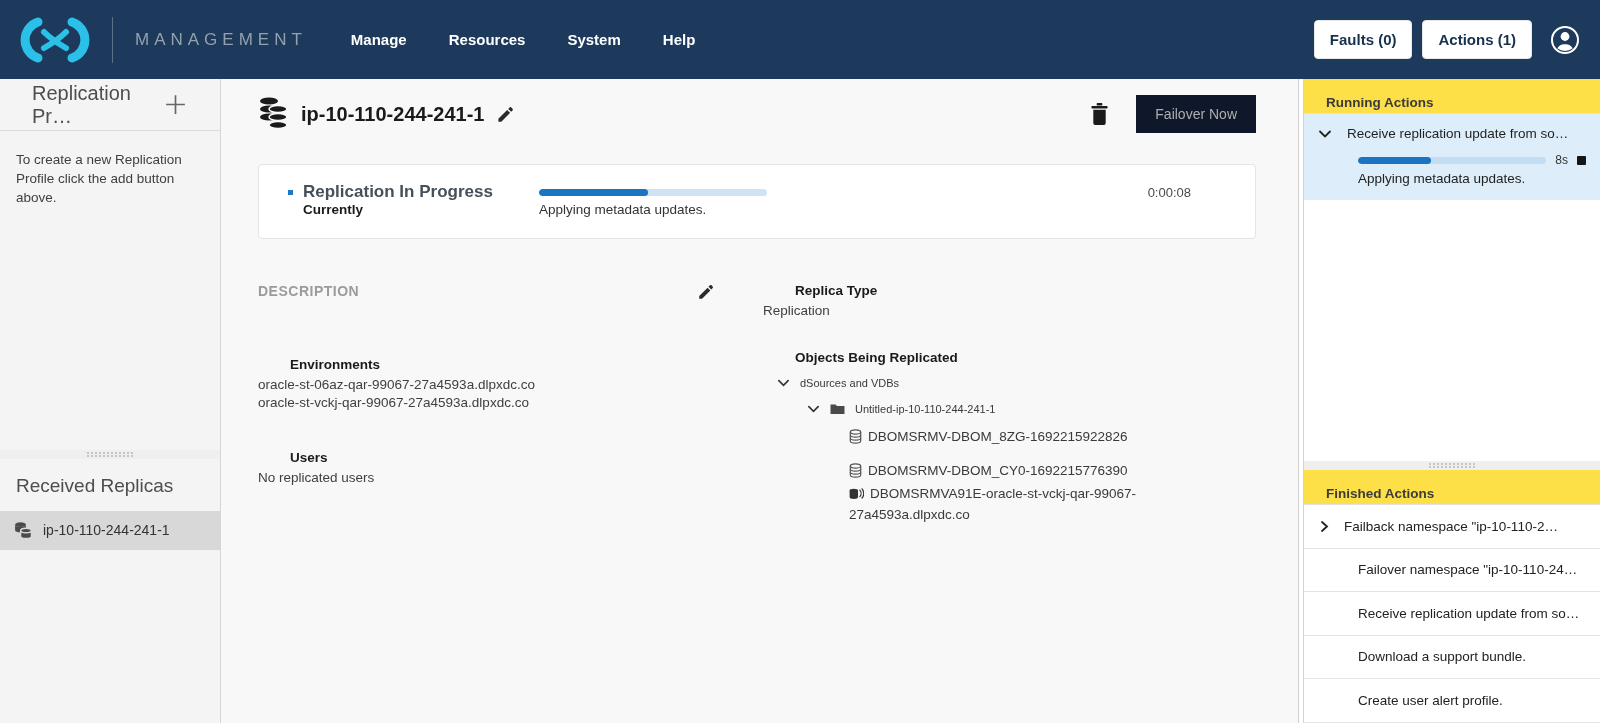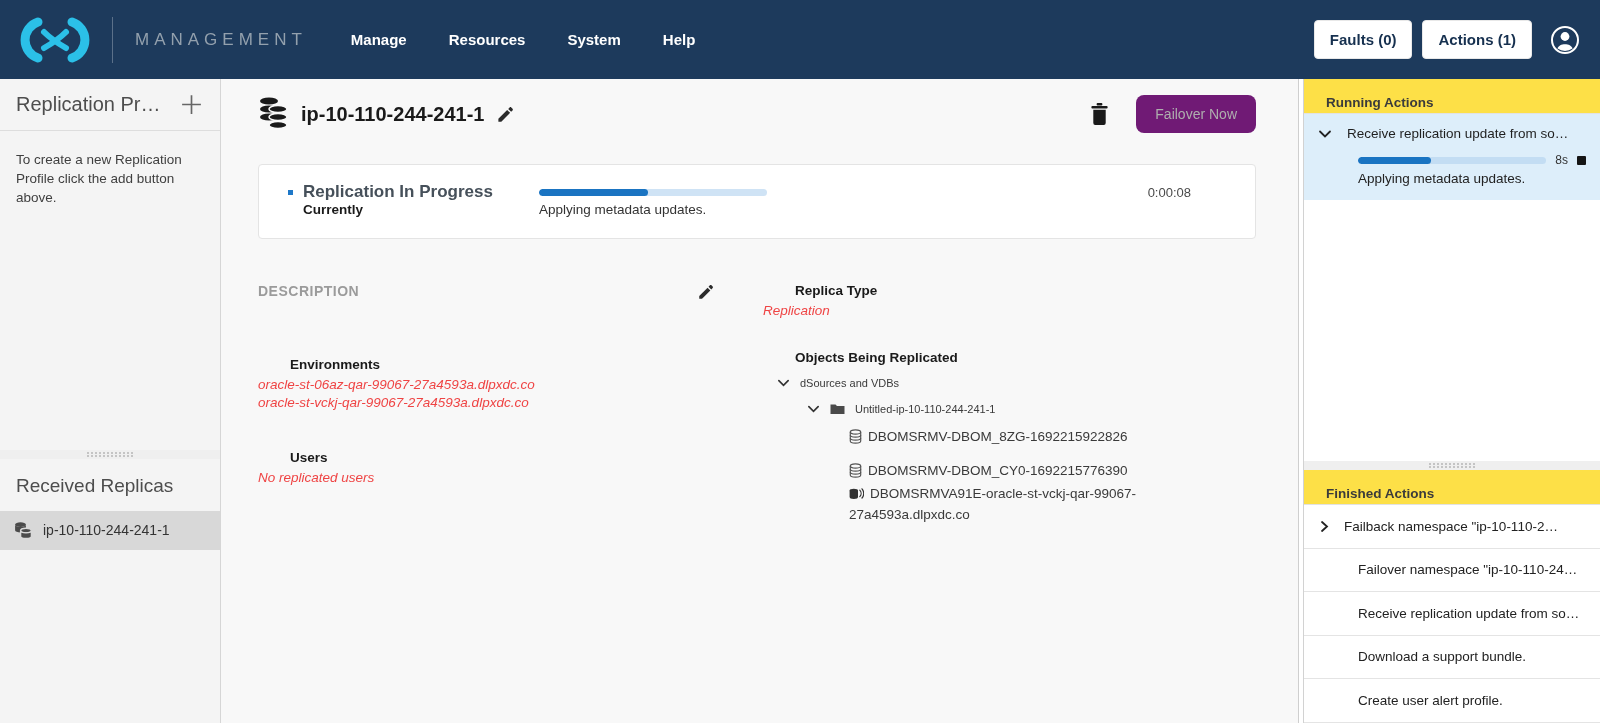--- a/index.html
+++ b/index.html
@@ -18,59 +18,59 @@
     padding:10px 15px; border-radius:4px; border:1px solid #e8e8e8; margin-right:10px; cursor:pointer;
     font-family:"Liberation Sans", sans-serif; }
   .avatar { margin:0 20px 0 8px; display:flex; align-items:center; }
 
   
   .app { display:flex; height:644px; }
 
   
   .sidebar { width:221px; background:#f4f4f4; border-right:1px solid #d6d6d6; display:flex; flex-direction:column; }
   .sidebar-header { height:52px; display:flex; align-items:center; justify-content:space-between;
-    padding:0 16px; border-bottom:1px solid #ddd; }
+    padding:0 32px; border-bottom:1px solid #ddd; }
   .sidebar-title { font-size:20px; color:#4d4d4d; }
   .add-btn { color:#666; cursor:pointer; display:flex; }
   .sidebar-note { padding:20px 16px; font-size:13.5px; color:#3f3f3f; line-height:1.4; width:200px; }
   .sidebar-top-spacer { flex:0 0 auto; height:222px; }
   .drag-row { height:9px; background:#efefef; display:flex; align-items:center; justify-content:center; }
   .drag-dots { width:46px; height:5px; border-top:2px dotted #c4c4c4; border-bottom:2px dotted #c4c4c4; }
   .received-header { padding:16px 16px 14px 16px; font-size:19px; color:#4d4d4d; }
   .replica-item { background:#d8d8d8; padding:10px 14px; display:flex; align-items:center; gap:10px;
     font-size:14px; color:#333; cursor:pointer; }
 
   
   .main { flex:1; background:#f8f8f8; border-right:1px solid #cfcfcf; padding:0 42px 0 37px; overflow:hidden; }
   .main-header { margin-top:12px; height:46px; display:flex; align-items:center; }
   .main-title { font-size:20px; font-weight:bold; color:#1a1a1a; margin:0 12px; }
   .edit-pencil { color:#2b2b2b; cursor:pointer; display:flex; }
   .mh-spacer { flex:1; }
   .trash-btn { color:#1a1a1a; cursor:pointer; display:flex; margin-right:26px; }
-  .failover-btn { background:#701a75; color:#aeaeae; border:none; border-radius:8px;
+  .failover-btn { background:#0f172a; color:#aeaeae; border:none; border-radius:0;
     font-size:14px; padding:11px 19px; cursor:default; font-family:"Liberation Sans", sans-serif; }
 
   .progress-card { margin-top:27px; background:#fff; border:1px solid #e4e4e4; border-radius:4px;
     padding:17px 22px 21px 22px; }
   .card-row1 { display:flex; align-items:center; }
   .bullet { width:5px; height:5px; background:#1e78c8; margin:0 10px 0 7px; flex:0 0 auto; }
   .card-title { width:236px; font-size:17px; font-weight:bold; color:#46505a; }
   .ptrack { width:228px; height:7px; background:#cfe3f5; border-radius:4px; overflow:hidden; }
   .pfill { height:100%; background:#1a74c2; border-radius:4px; }
   .card-timer { margin-left:auto; margin-right:42px; font-size:13px; color:#4a4a4a; }
   .card-row2 { display:flex; }
   .currently-label { width:236px; margin-left:22px; font-size:13.5px; font-weight:bold; color:#1a1a1a; }
   .card-status { font-size:13.5px; color:#333; }
 
   .details { display:flex; margin-top:44px; }
   .col-left { width:505px; flex:0 0 auto; }
   .desc-row { display:flex; align-items:flex-start; justify-content:space-between; padding-right:48px; }
   .desc-label { color:#9b9b9b; font-weight:bold; font-size:14px; letter-spacing:.5px; }
   .block-label { font-size:13.5px; font-weight:bold; color:#1a1a1a; margin-bottom:4px;padding-left:32px; }
-  .block-line { font-size:13.5px; color:#ef4444; line-height:1.35;font-style:italic; }
+  .block-line { font-size:13.5px; color:#404040; line-height:1.35; }
   .env-block { margin-top:56px; }
   .users-block { margin-top:38px; }
 
   .col-right { flex:1; }
   .objects-label { margin-top:30px; margin-bottom:10px; }
   .tree-row { display:flex; align-items:center; gap:10px; font-size:11px; color:#3a3a3a; margin-top:12px; }
   .tree-root { margin-left:14px; }
   .tree-group { margin-left:44px; margin-top:14px; }
   .tree-leaf { margin-left:86px; margin-top:13px; font-size:13.5px; color:#3a3a3a; width:300px; word-break:break-word; line-height:1.3; }
   .tree-leaf .leaf-icon { display:inline-block; vertical-align:-3px; margin-right:6px; }

